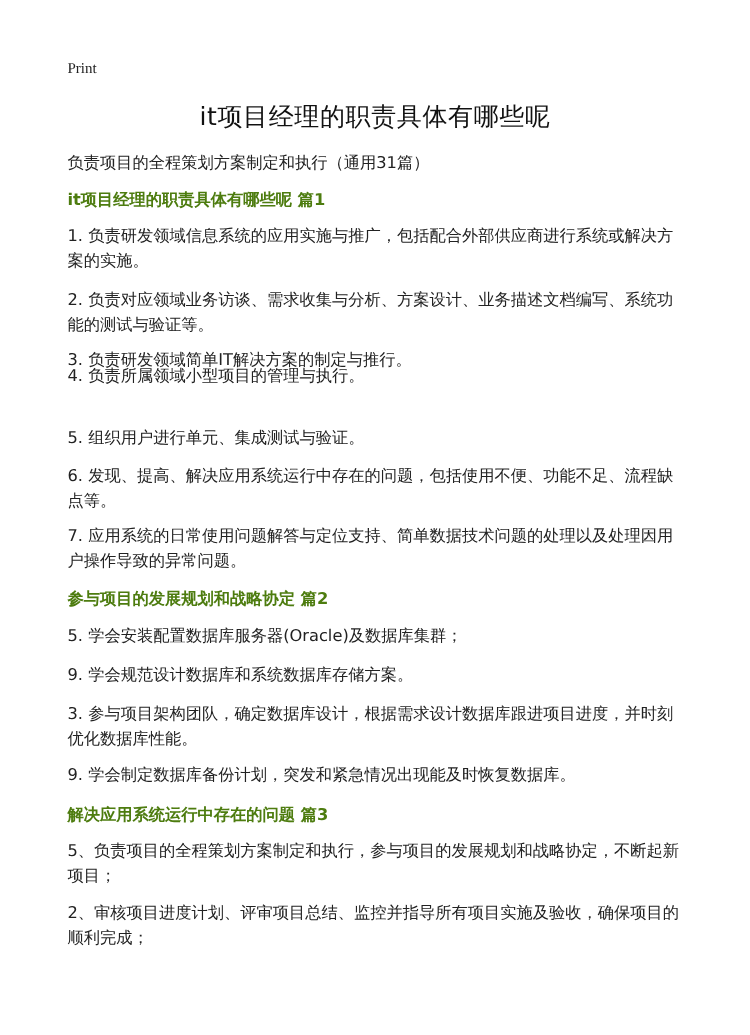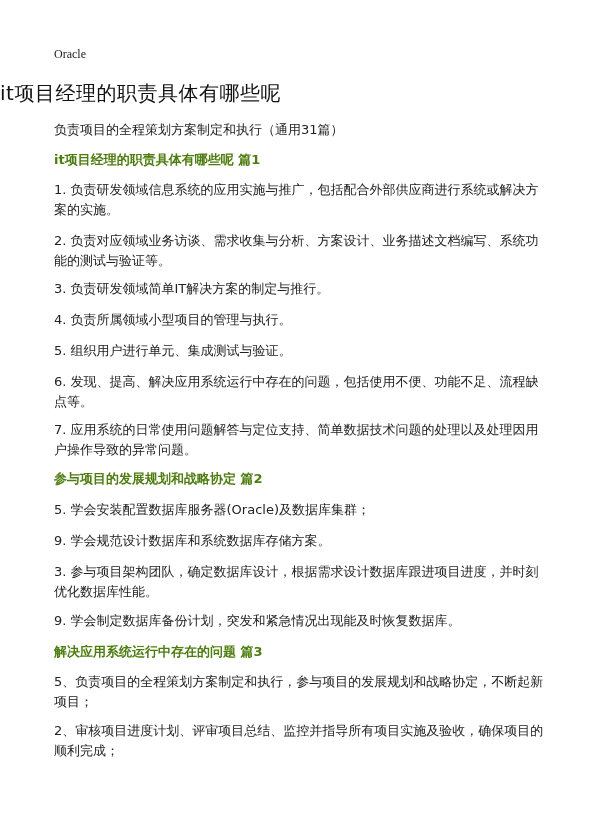--- a/index.html
+++ b/index.html
@@ -27,21 +27,21 @@
     left: 0;
     font-family: "Liberation Serif", "DejaVu Serif", serif;
     font-size: 12px;
     color: #222;
   }
   .doc-title {
     position: absolute;
     top: 80px;
     left: -54px;
     width: 600px;
-    text-align: left;
+    text-align: center;
     font-size: 20px;
     font-weight: normal;
     margin: 0;
     color: #111;
     letter-spacing: 0.5px;
   }
   .doc-subtitle {
     position: absolute;
     top: 121px;
     left: 0;
@@ -65,31 +65,31 @@
     line-height: 20px;
     margin: 0;
     color: #222;
   }
 </style>
 </head>
 <body>
 
 <div class="page">
 
-  <div class="print-label">Oracle</div>
+  <div class="print-label">Print</div>
 
   <h1 class="doc-title">it项目经理的职责具体有哪些呢</h1>
 
   <p class="doc-subtitle">负责项目的全程策划方案制定和执行（通用31篇）</p>
 
   <h2 class="section-heading" style="top:151px">it项目经理的职责具体有哪些呢 篇1</h2>
   <p class="para" style="top:180px">1. 负责研发领域信息系统的应用实施与推广，包括配合外部供应商进行系统或解决方案的实施。</p>
   <p class="para" style="top:231px">2. 负责对应领域业务访谈、需求收集与分析、方案设计、业务描述文档编写、系统功能的测试与验证等。</p>
   <p class="para" style="top:279px">3. 负责研发领域简单IT解决方案的制定与推行。</p>
-  <p class="para" style="top:310px">4. 负责所属领域小型项目的管理与执行。</p>
+  <p class="para" style="top:292px">4. 负责所属领域小型项目的管理与执行。</p>
   <p class="para" style="top:341px">5. 组织用户进行单元、集成测试与验证。</p>
   <p class="para" style="top:372px">6. 发现、提高、解决应用系统运行中存在的问题，包括使用不便、功能不足、流程缺点等。</p>
   <p class="para" style="top:420px">7. 应用系统的日常使用问题解答与定位支持、简单数据技术问题的处理以及处理因用户操作导致的异常问题。</p>
 
   <h2 class="section-heading" style="top:470px">参与项目的发展规划和战略协定 篇2</h2>
   <p class="para" style="top:500px">5. 学会安装配置数据库服务器(Oracle)及数据库集群；</p>
   <p class="para" style="top:531px">9. 学会规范设计数据库和系统数据库存储方案。</p>
   <p class="para" style="top:562px">3. 参与项目架构团队，确定数据库设计，根据需求设计数据库跟进项目进度，并时刻优化数据库性能。</p>
   <p class="para" style="top:611px">9. 学会制定数据库备份计划，突发和紧急情况出现能及时恢复数据库。</p>
 

